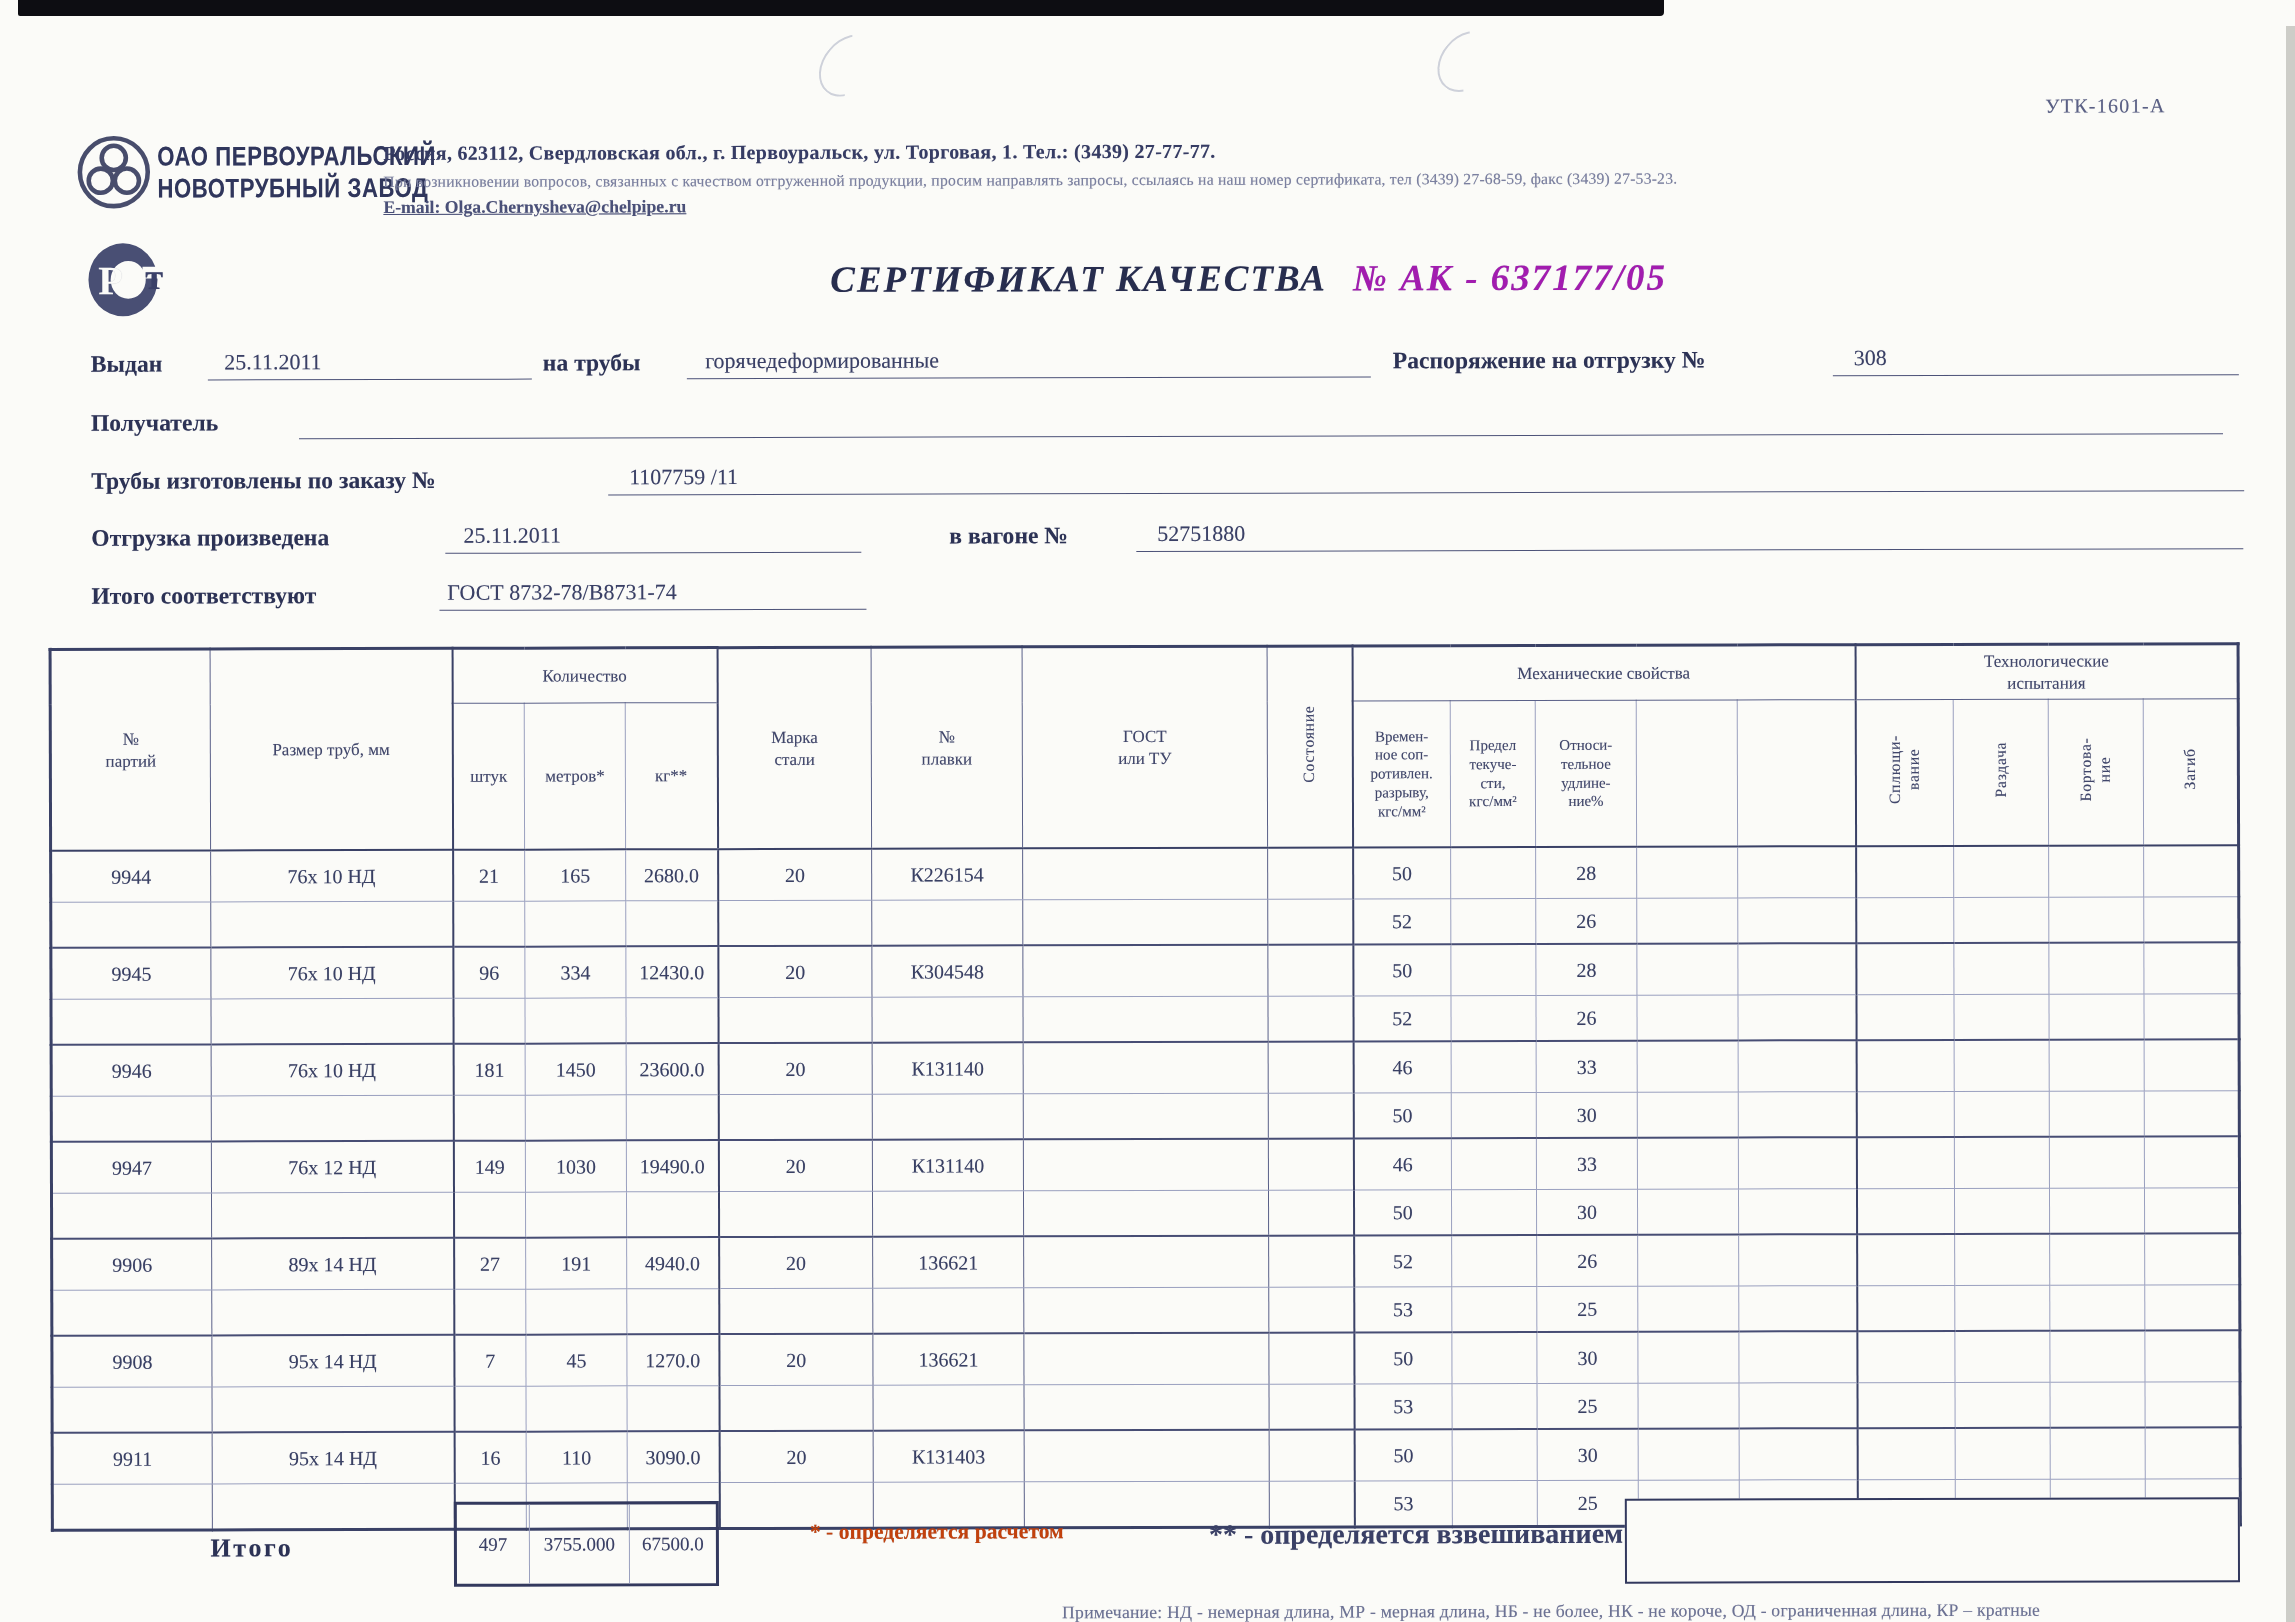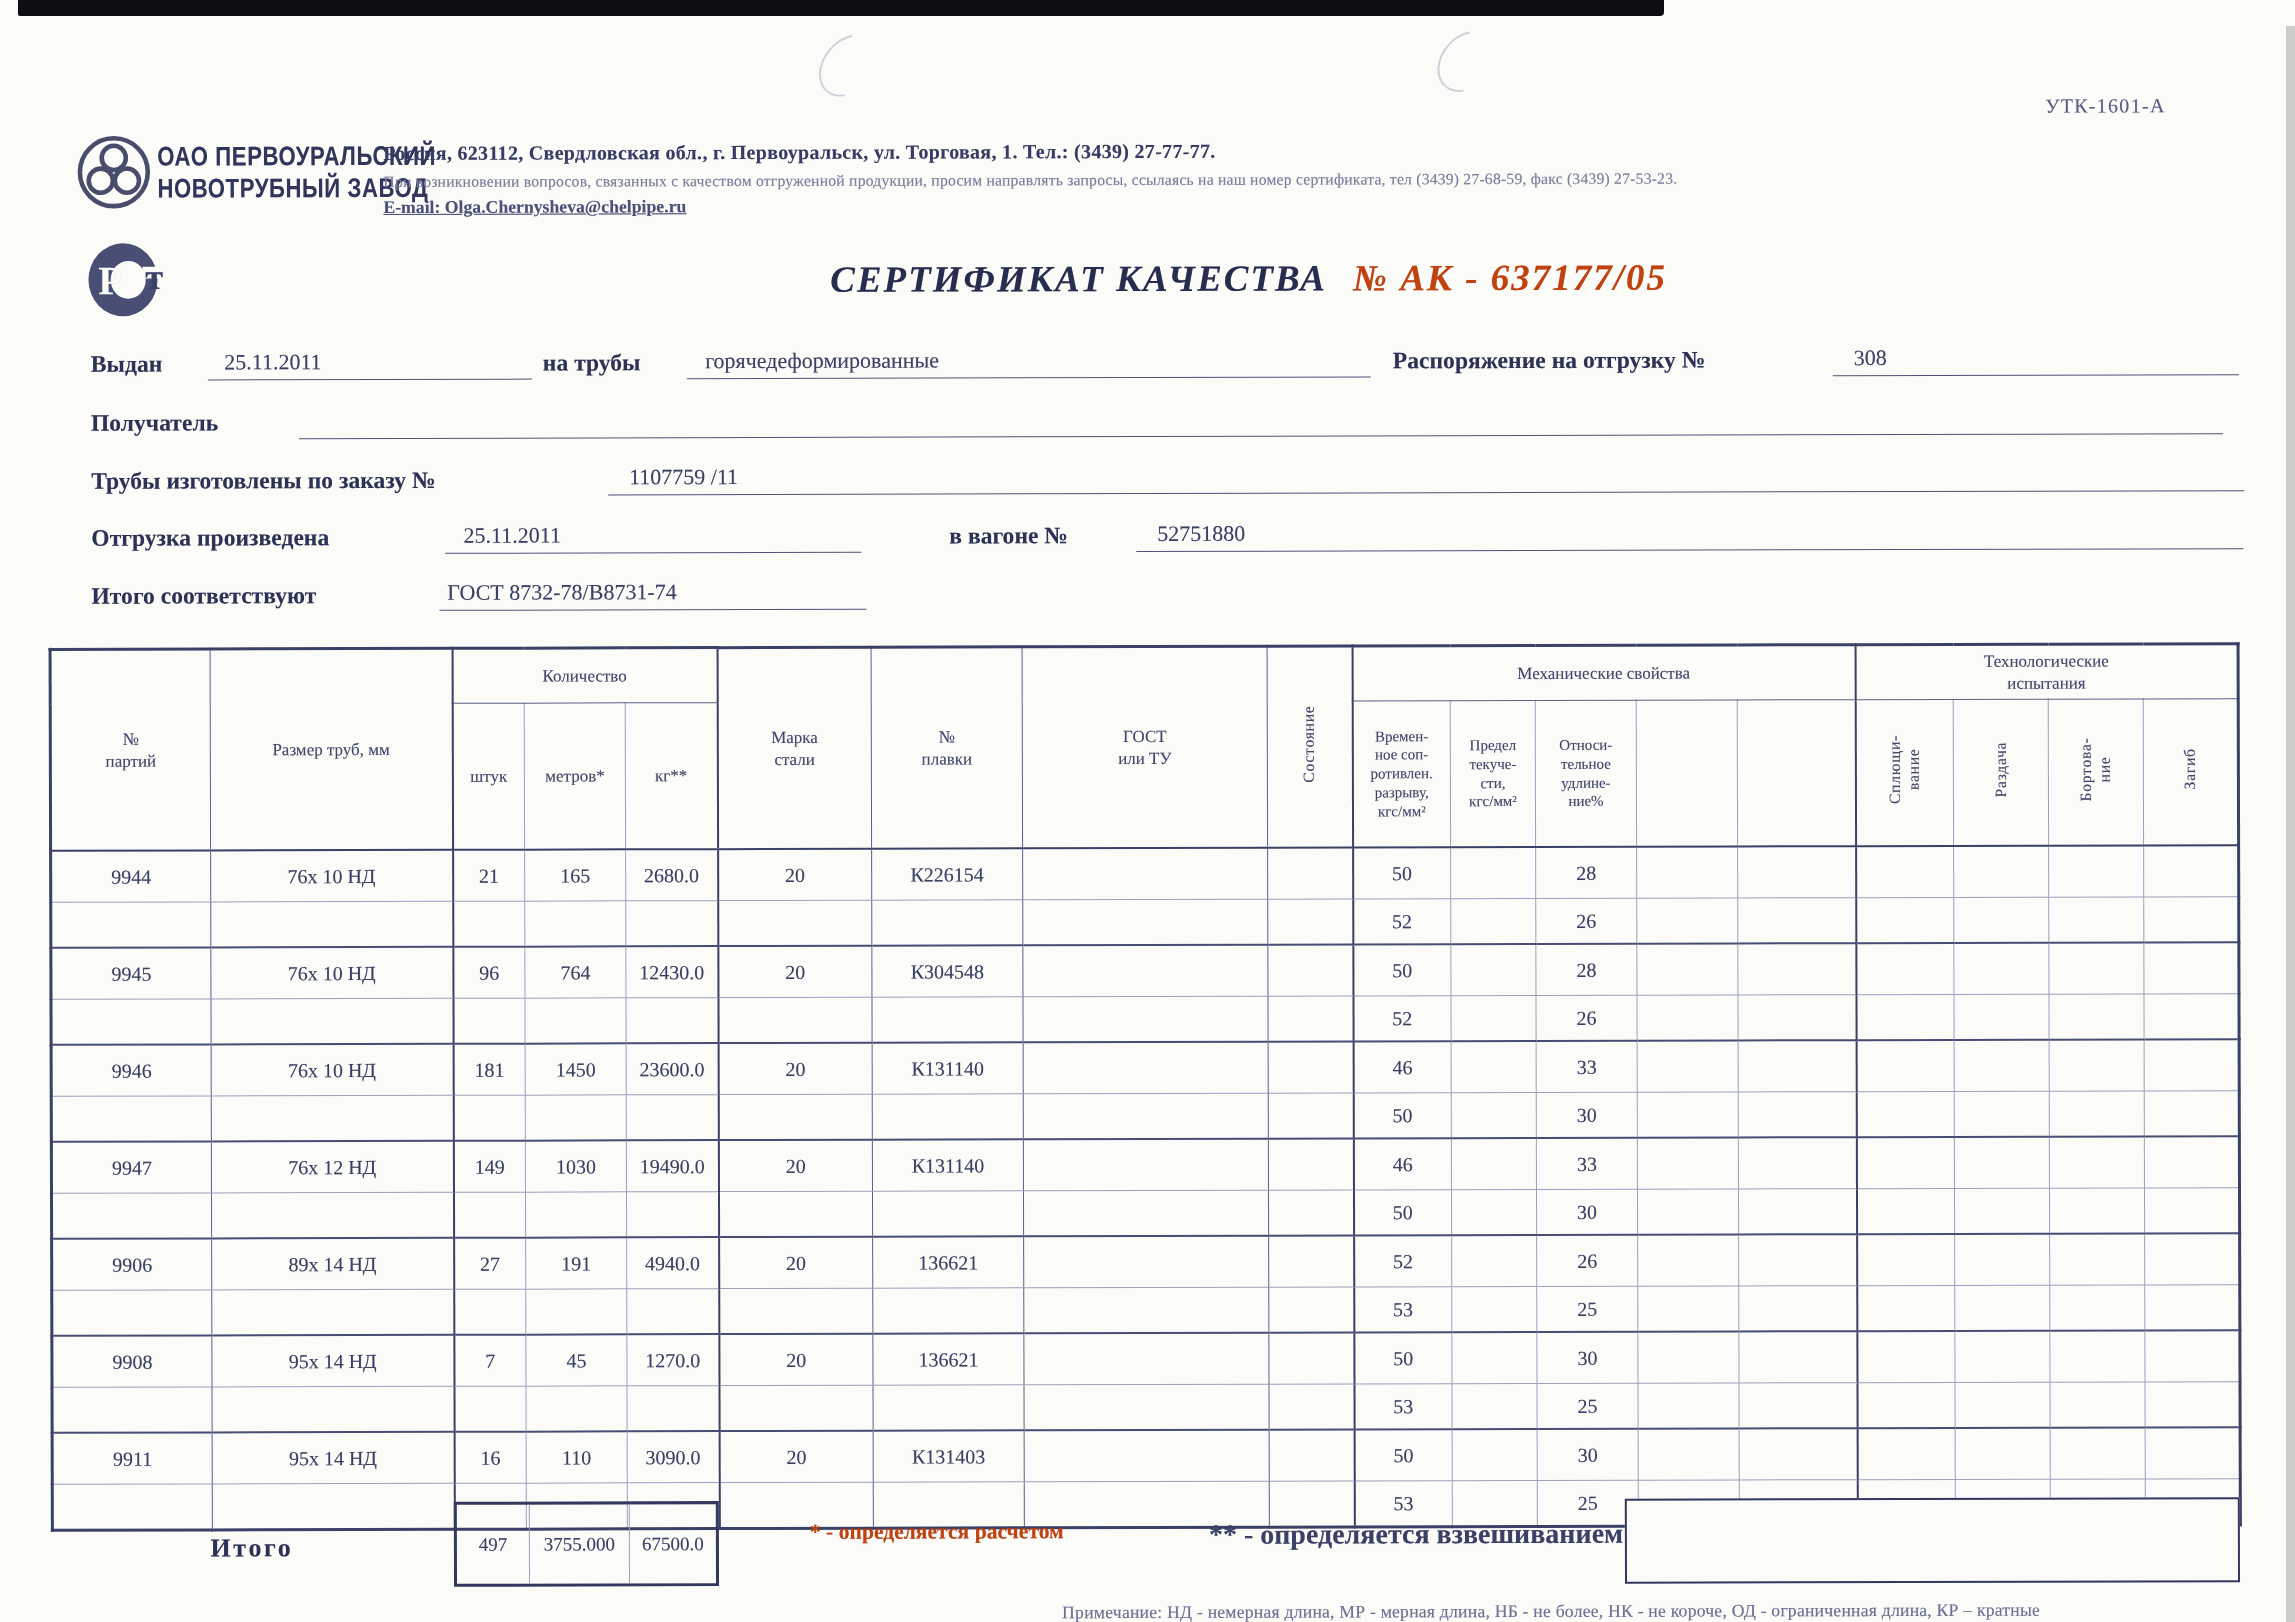--- a/index.html
+++ b/index.html
@@ -29,21 +29,21 @@
   .form-code{position:absolute;left:2047px;top:97px;font-size:20px;color:var(--ink-soft);letter-spacing:1.3px;}
   .logo-wrap{position:absolute;left:77px;top:131px;display:flex;align-items:center;}
   .logo-text{margin-left:5.2px;font-family:"Liberation Sans",sans-serif;font-weight:bold;font-size:27px;line-height:1.18;color:#30365c;transform:scaleX(.82);transform-origin:left center;letter-spacing:0.7px;white-space:nowrap;}
   .rst-logo{position:absolute;left:84px;top:230px;}
   .addr{position:absolute;left:385px;top:140px;width:1885px;}
   .addr-main{font-size:20px;font-weight:bold;color:#363c64;letter-spacing:0.3px;}
   .addr-info{margin-top:7.9px;font-size:15.7px;color:var(--ink-faint);letter-spacing:0.2px;}
   .addr-mail{margin-top:6.5px;font-size:17.7px;color:#4a5078;font-weight:bold;text-decoration:underline;display:inline-block;}
   .title-row{position:absolute;left:694px;top:257px;width:1112px;text-align:center;white-space:nowrap;}
   .title-main{font-size:37px;font-weight:bold;font-style:italic;letter-spacing:2px;color:#272d4e;}
-  .title-num{font-size:37px;font-weight:bold;font-style:italic;letter-spacing:2px;color:#c2410c;margin-left:26px;}
+  .title-num{font-size:37px;font-weight:bold;font-style:italic;letter-spacing:2px;color:#a21caf;margin-left:26px;}
   
   .fl{position:absolute;font-size:23.6px;font-weight:bold;color:#2c3255;white-space:nowrap;}
   .fv{position:absolute;font-size:22px;color:#3a4066;border-bottom:1.6px solid #4c5278;white-space:nowrap;height:30px;}
   
   table.doc{position:absolute;left:49px;top:645px;width:2189px;border-collapse:collapse;table-layout:fixed;border:3.3px solid var(--line-dark);}
   table.doc th{font-weight:normal;font-size:17px;color:#41476b;vertical-align:middle;text-align:center;white-space:pre-line;line-height:1.25;}
   table.doc td{font-size:20px;text-align:center;vertical-align:middle;color:#394064;}
   .h-top th{height:51px;}
   .h-sub th{height:143px;}
   thead th{border-bottom:2.6px solid var(--line-dark);}
@@ -244,21 +244,21 @@
             <td class="c14"></td>
             <td class="c15"></td>
             <td class="c16"></td>
             <td class="c17"></td>
             <td class="c18"></td>
           </tr>
           <tr class="main-row">
             <td class="c1">9945</td>
             <td class="c2">76х 10 НД</td>
             <td class="c3">96</td>
-            <td class="c4">764</td>
+            <td class="c4">334</td>
             <td class="c5">12430.0</td>
             <td class="c6">20</td>
             <td class="c7">К304548</td>
             <td class="c8"></td>
             <td class="c9"></td>
             <td class="c10">50</td>
             <td class="c11"></td>
             <td class="c12">28</td>
             <td class="c13"></td>
             <td class="c14"></td>

